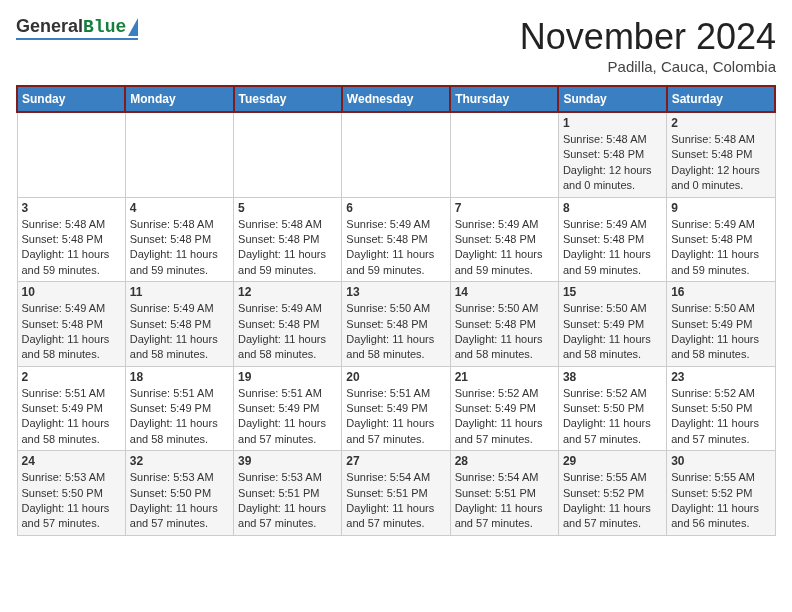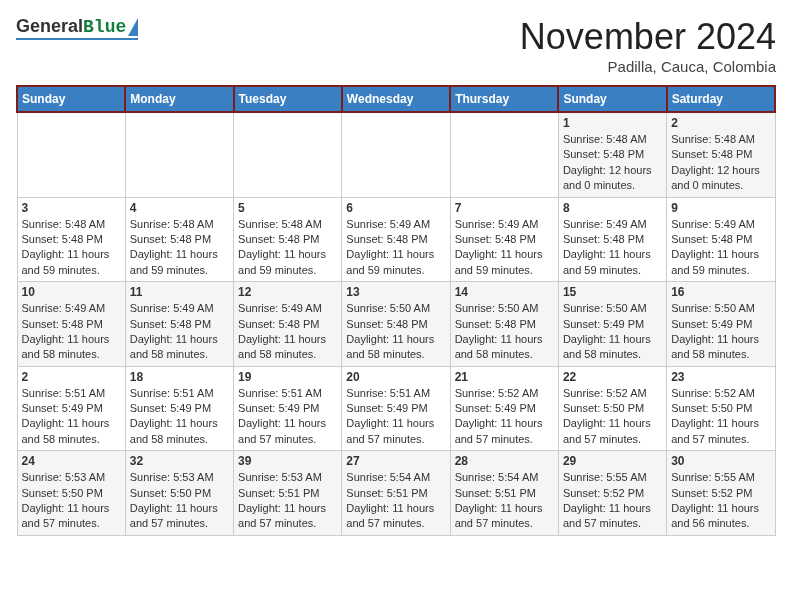--- a/index.html
+++ b/index.html
@@ -224,21 +224,21 @@
         </td>
         <td>
           <span class="day-num">20</span>
           <div class="day-info">Sunrise: 5:51 AM<br>Sunset: 5:49 PM<br>Daylight: 11 hours<br>and 57 minutes.</div>
         </td>
         <td>
           <span class="day-num">21</span>
           <div class="day-info">Sunrise: 5:52 AM<br>Sunset: 5:49 PM<br>Daylight: 11 hours<br>and 57 minutes.</div>
         </td>
         <td>
-          <span class="day-num">22</span>
+          <span class="day-num">38</span>
           <div class="day-info">Sunrise: 5:52 AM<br>Sunset: 5:50 PM<br>Daylight: 11 hours<br>and 57 minutes.</div>
         </td>
         <td>
           <span class="day-num">23</span>
           <div class="day-info">Sunrise: 5:52 AM<br>Sunset: 5:50 PM<br>Daylight: 11 hours<br>and 57 minutes.</div>
         </td>
       </tr>
       <tr>
         <td>
           <span class="day-num">24</span>

